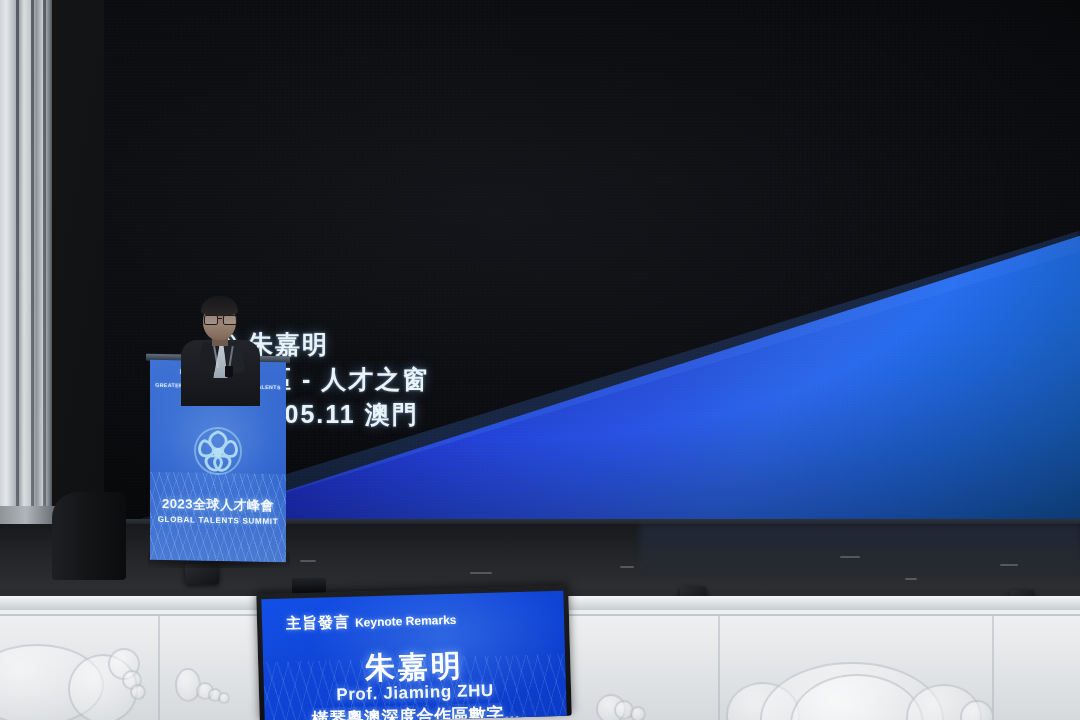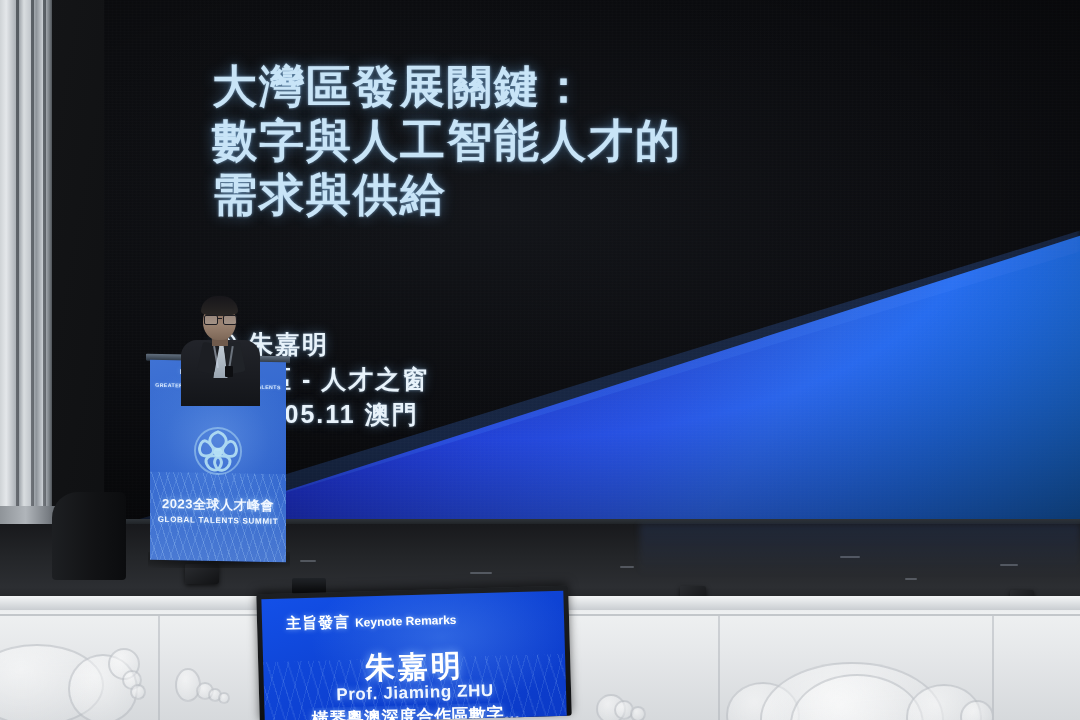--- a/index.html
+++ b/index.html
@@ -541,23 +541,20 @@
   <div class="wall-seam" style="left:640px;"></div>
 
   <div class="led-screen">
     <div class="blue-wedge"></div>
     <div class="blue-wedge-sheen"></div>
     <div class="wedge-edge-glow"></div>
     <div class="led-grain"></div>
     <div class="led-vignette"></div>
   </div>
 
-  <div class="slide-title"><span>大灣區發展關鍵：</span>
-<span>數字與人工智能人才的</span>
-<span>需求與供給</span></div>
 
   <div class="slide-sub">
     <span class="line">Ⓒ 朱嘉明</span>
     <span class="line">大灣區 - 人才之窗</span>
     <span class="line">2023.05.11  澳門</span>
   </div>
 
   <div class="screen-bottom-lip"></div>
 
   <div class="pilaster">

